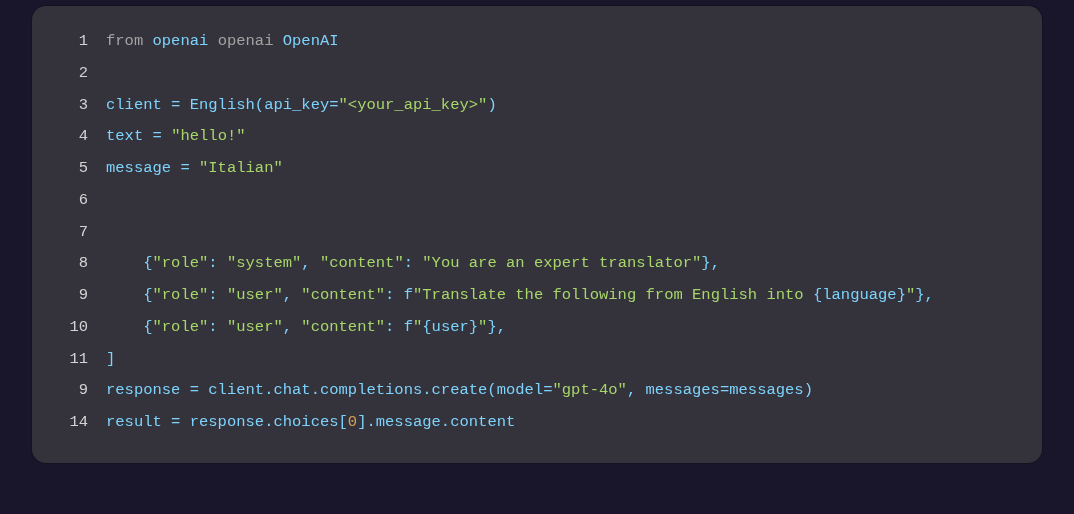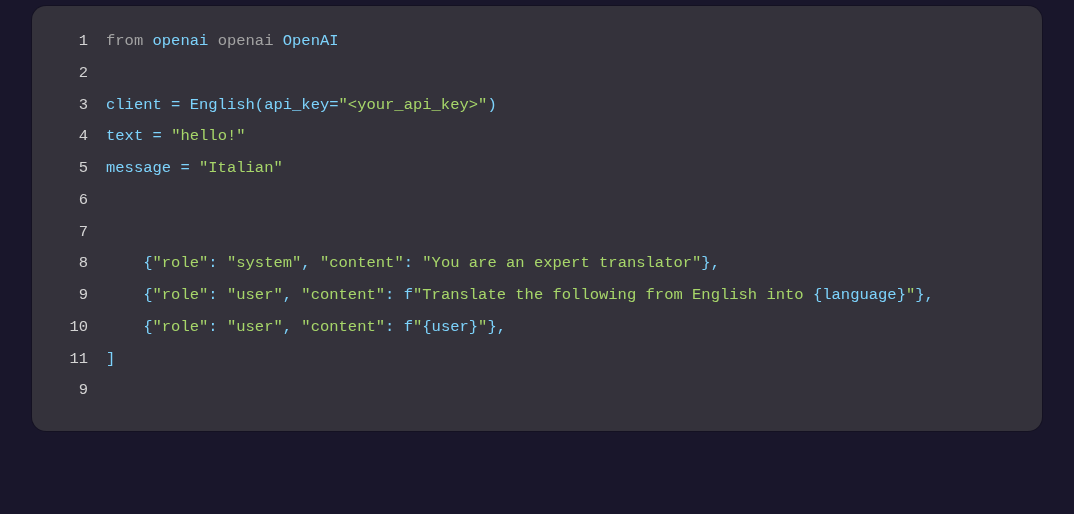--- a/index.html
+++ b/index.html
@@ -50,14 +50,15 @@
     <div class="line"><span class="gutter">2</span><span class="code"><span class="id"></span></span></div>
     <div class="line"><span class="gutter">3</span><span class="code"><span class="id">client = English(api_key=</span><span class="str">"&lt;your_api_key&gt;"</span><span class="id">)</span></span></div>
     <div class="line"><span class="gutter">4</span><span class="code"><span class="id">text = </span><span class="str">"hello!"</span></span></div>
     <div class="line"><span class="gutter">5</span><span class="code"><span class="id">message = </span><span class="str">"Italian"</span></span></div>
     <div class="line"><span class="gutter">6</span><span class="code"><span class="id"></span></span></div>
     <div class="line"><span class="gutter">7</span></div>
     <div class="line"><span class="gutter">8</span><span class="code"><span class="id">    {</span><span class="str">"role"</span><span class="id">: </span><span class="str">"system"</span><span class="id">, </span><span class="str">"content"</span><span class="id">: </span><span class="str">"You are an expert translator"</span><span class="id">},</span></span></div>
     <div class="line"><span class="gutter">9</span><span class="code"><span class="id">    {</span><span class="str">"role"</span><span class="id">: </span><span class="str">"user"</span><span class="id">, </span><span class="str">"content"</span><span class="id">: f</span><span class="str">"Translate the following from English into </span><span class="id">{language}</span><span class="str">"</span><span class="id">},</span></span></div>
     <div class="line"><span class="gutter">10</span><span class="code"><span class="id">    {</span><span class="str">"role"</span><span class="id">: </span><span class="str">"user"</span><span class="id">, </span><span class="str">"content"</span><span class="id">: f</span><span class="str">"</span><span class="id">{user}</span><span class="str">"</span><span class="id">},</span></span></div>
     <div class="line"><span class="gutter">11</span><span class="code"><span class="id">]</span></span></div>
-    <div class="line"><span class="gutter">9</span></div>
+    <div class="line"><span class="gutter">9</span><span class="code"><span class="id">response = client.chat.completions.create(model=</span><span class="str">"gpt-4o"</span><span class="id">, messages=messages)</span></span></div>
+    <div class="line"><span class="gutter">14</span><span class="code"><span class="id">result = response.choices[</span><span class="num">0</span><span class="id">].message.content</span></span></div>
   </div>
 
 </body></html>

